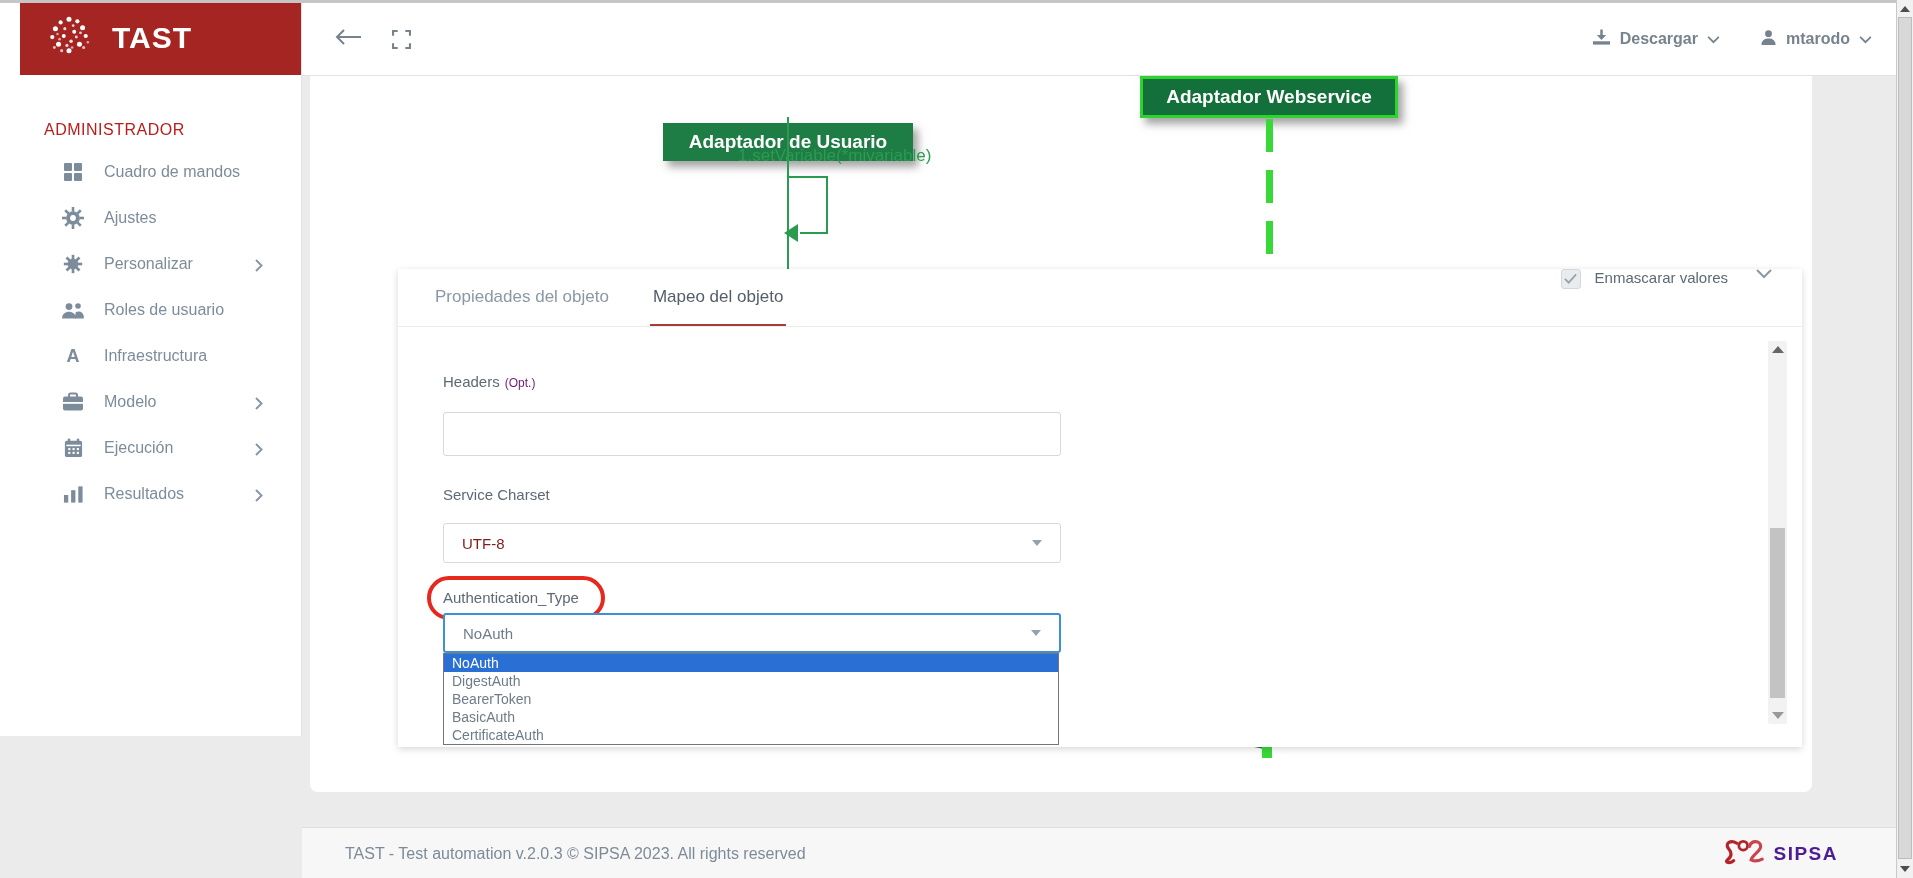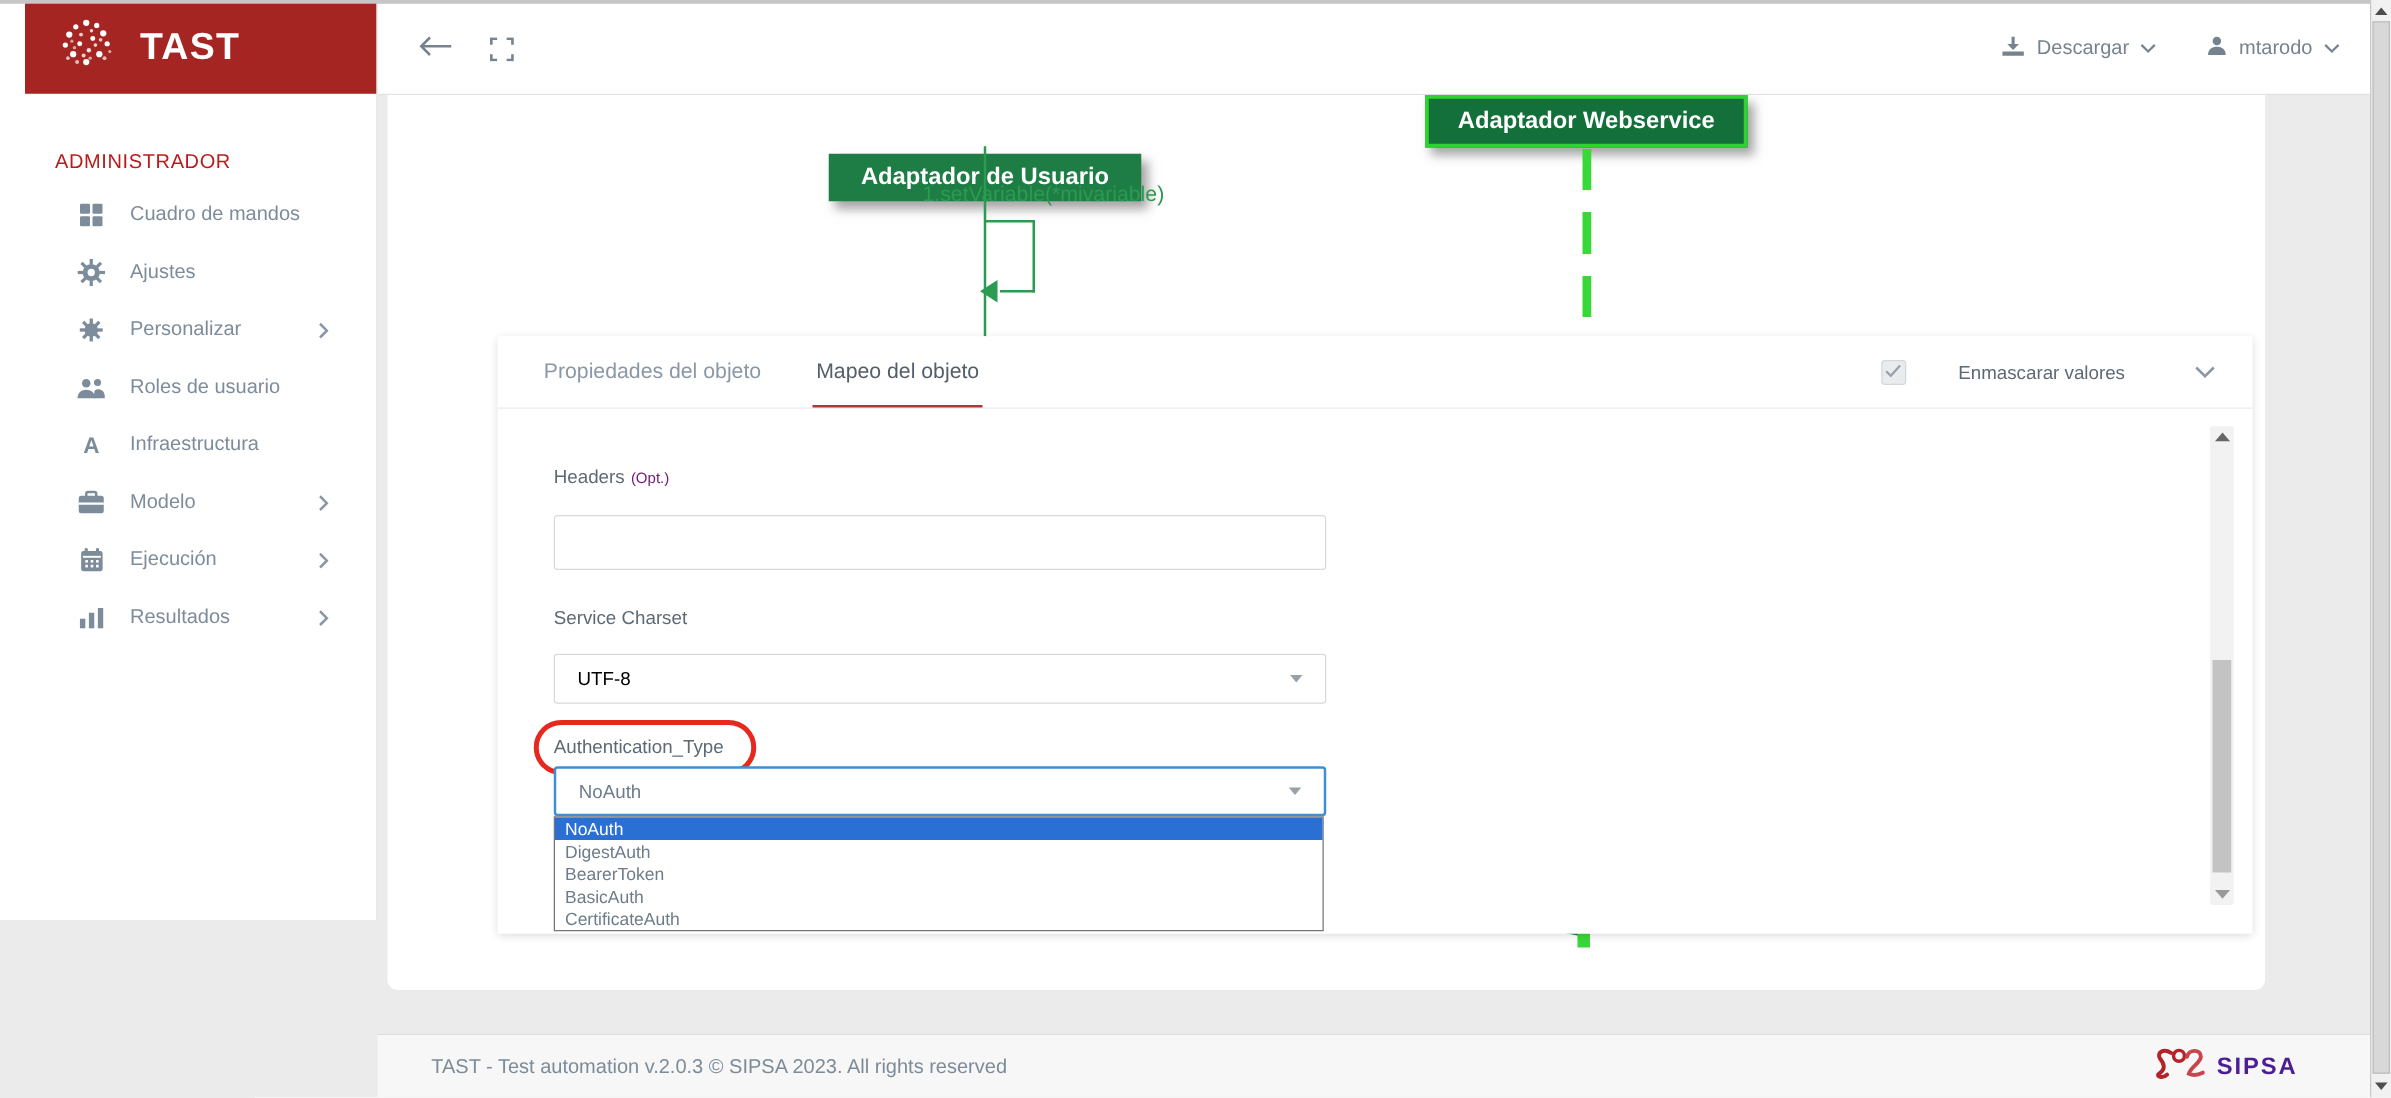--- a/index.html
+++ b/index.html
@@ -16,21 +16,21 @@
   .menu { margin-top:10px; }
   .menu-item { position:relative; height:46px; display:flex; align-items:center; padding-left:40px; color:#7d8c9b; font-size:16px; cursor:pointer; }
   .mi-icon { width:26px; display:flex; justify-content:center; align-items:center; margin-right:18px; }
   .font-glyph { font-weight:800; font-size:18px; color:#7d8c9b; }
   .mi-chevron { position:absolute; right:38px; top:17px; }
 
   
   #topbar { position:absolute; left:302px; top:3px; width:1594px; height:72px; background:#ffffff; z-index:4; }
   .back-btn { position:absolute; left:32px; top:25px; cursor:pointer; }
   .fs-btn { position:absolute; left:90px; top:27px; cursor:pointer; }
-  .tb-right { position:absolute; right:24px; top:0; height:72px; display:flex; align-items:center; gap:40px; color:#76838f; font-size:16px; }
+  .tb-right { position:absolute; right:24px; top:0; height:72px; display:flex; align-items:center; gap:40px; color:#76838f; font-size:16px;font-weight:bold; }
   .tb-group { display:flex; align-items:center; gap:9px; cursor:pointer; }
 
   
   #content { position:absolute; left:302px; top:75px; width:1594px; height:803px; background:#ebebeb; border-top:1px solid #e2e2e2; }
   #canvas { position:absolute; left:8px; top:0; width:1502px; height:716px; background:#ffffff; border-radius:0 0 8px 8px; }
 
   
   .actor { position:absolute; text-align:center; color:#fff; font-weight:bold; font-size:19px; cursor:pointer; }
   .actor-1 { left:353px; top:3px; width:250px; height:38px; line-height:38px; background:#1e7d44; box-shadow:5px 6px 8px rgba(90,90,90,0.55);margin-top:44px; }
   .actor-2 { left:830px; top:0; width:258px; height:42px; line-height:35px; background:#14703a; border:3px solid #2fd32f; box-shadow:5px 6px 8px rgba(90,90,90,0.55); }
@@ -44,31 +44,31 @@
   .loop-arrow  { position:absolute; left:474px; top:148px; width:0; height:0;
       border-right:14px solid #2a9b50; border-top:9px solid transparent; border-bottom:9px solid transparent; }
   .peek-bar   { position:absolute; left:952px; top:653px; width:10px; height:29px; background:#38d838; }
   .peek-arrow { position:absolute; left:928px; top:653px; }
 
   
   #card { position:absolute; left:96px; top:193px; width:1404px; height:478px; background:#ffffff; box-shadow:0 2px 7px rgba(0,0,0,0.16); z-index:2; }
   .tabbar { position:relative; height:58px; border-bottom:1px solid #ececec; display:flex; align-items:stretch; padding-left:34px; }
   .tab { display:flex; align-items:center; margin-right:38px; padding:0 3px; font-size:17px; color:#8a98a6; cursor:pointer; border-bottom:2px solid transparent; }
   .tab.active { color:#535e68; border-bottom-color:#a83a38; }
-  .mask-ctl { position:absolute; right:30px; top:0; height:58px; display:flex; align-items:center; cursor:pointer;gap:28px; }
+  .mask-ctl { position:absolute; right:30px; top:0; height:58px; display:flex; cursor:pointer; }
   .checkbox { width:20px; height:20px; background:#e9ecef; border:1px solid #d3d8dc; border-radius:3px; display:flex; align-items:center; justify-content:center; cursor:pointer; }
   .mask-label { margin-left:14px; font-size:15px; color:#5d6974; }
   .mask-chevron { margin-left:28px; display:flex; }
 
   .form-area { position:relative; padding:46px 0 0 45px; }
   .f-label { font-size:15px; color:#5d6974; }
   .f-hint { font-size:12px; color:#701a75; margin-left:5px; }
   .text-input { display:block; width:618px; height:44px; margin-top:21px; border:1px solid #d9d9d9; border-radius:3px; padding:0 14px; font-size:15px; color:#555; font-family:"Liberation Sans",sans-serif; outline:none; }
   .lbl-charset { display:block; margin-top:30px; }
-  .select { width:618px; height:40px; margin-top:20px; border:1px solid #d9d9d9; border-radius:3px; background:#fff; display:flex; align-items:center; justify-content:space-between; padding:0 18px; font-size:15px; color:#000000; cursor:pointer;gap:16px; }
+  .select { width:618px; height:40px; margin-top:20px; border:1px solid #d9d9d9; border-radius:3px; background:#fff; display:flex; align-items:center; justify-content:space-between; padding:0 18px; font-size:15px; color:#7f1d1d; cursor:pointer;gap:16px; }
   .caret { width:0; height:0; border-left:5px solid transparent; border-right:5px solid transparent; border-top:6px solid #97a1aa; }
 
   .auth-wrap { position:relative; margin-top:26px; width:fit-content; }
   .red-oval { position:absolute; left:-16px; top:-13px; width:178px; height:44px; border:4px solid #e6281e; border-radius:22px; pointer-events:none; }
 
   .select2-wrap { position:relative; margin-top:6px; width:618px; }
   .select-focused { width:618px; height:40px; border:2px solid #3f8fd6; border-radius:3px; background:#fff; display:flex; align-items:center; justify-content:space-between; padding:0 18px; font-size:15px; color:#6f7d8b; cursor:pointer; }
   .dropdown { position:absolute; left:0; top:40px; width:616px; background:#fff; border:1px solid #767676; z-index:30; }
   .opt { height:18px; line-height:18px; padding-left:8px; font-size:14px; color:#6e7c89; cursor:pointer; white-space:nowrap; }
   .opt.selected { background:#2a6fd4; color:#ffffff; }

